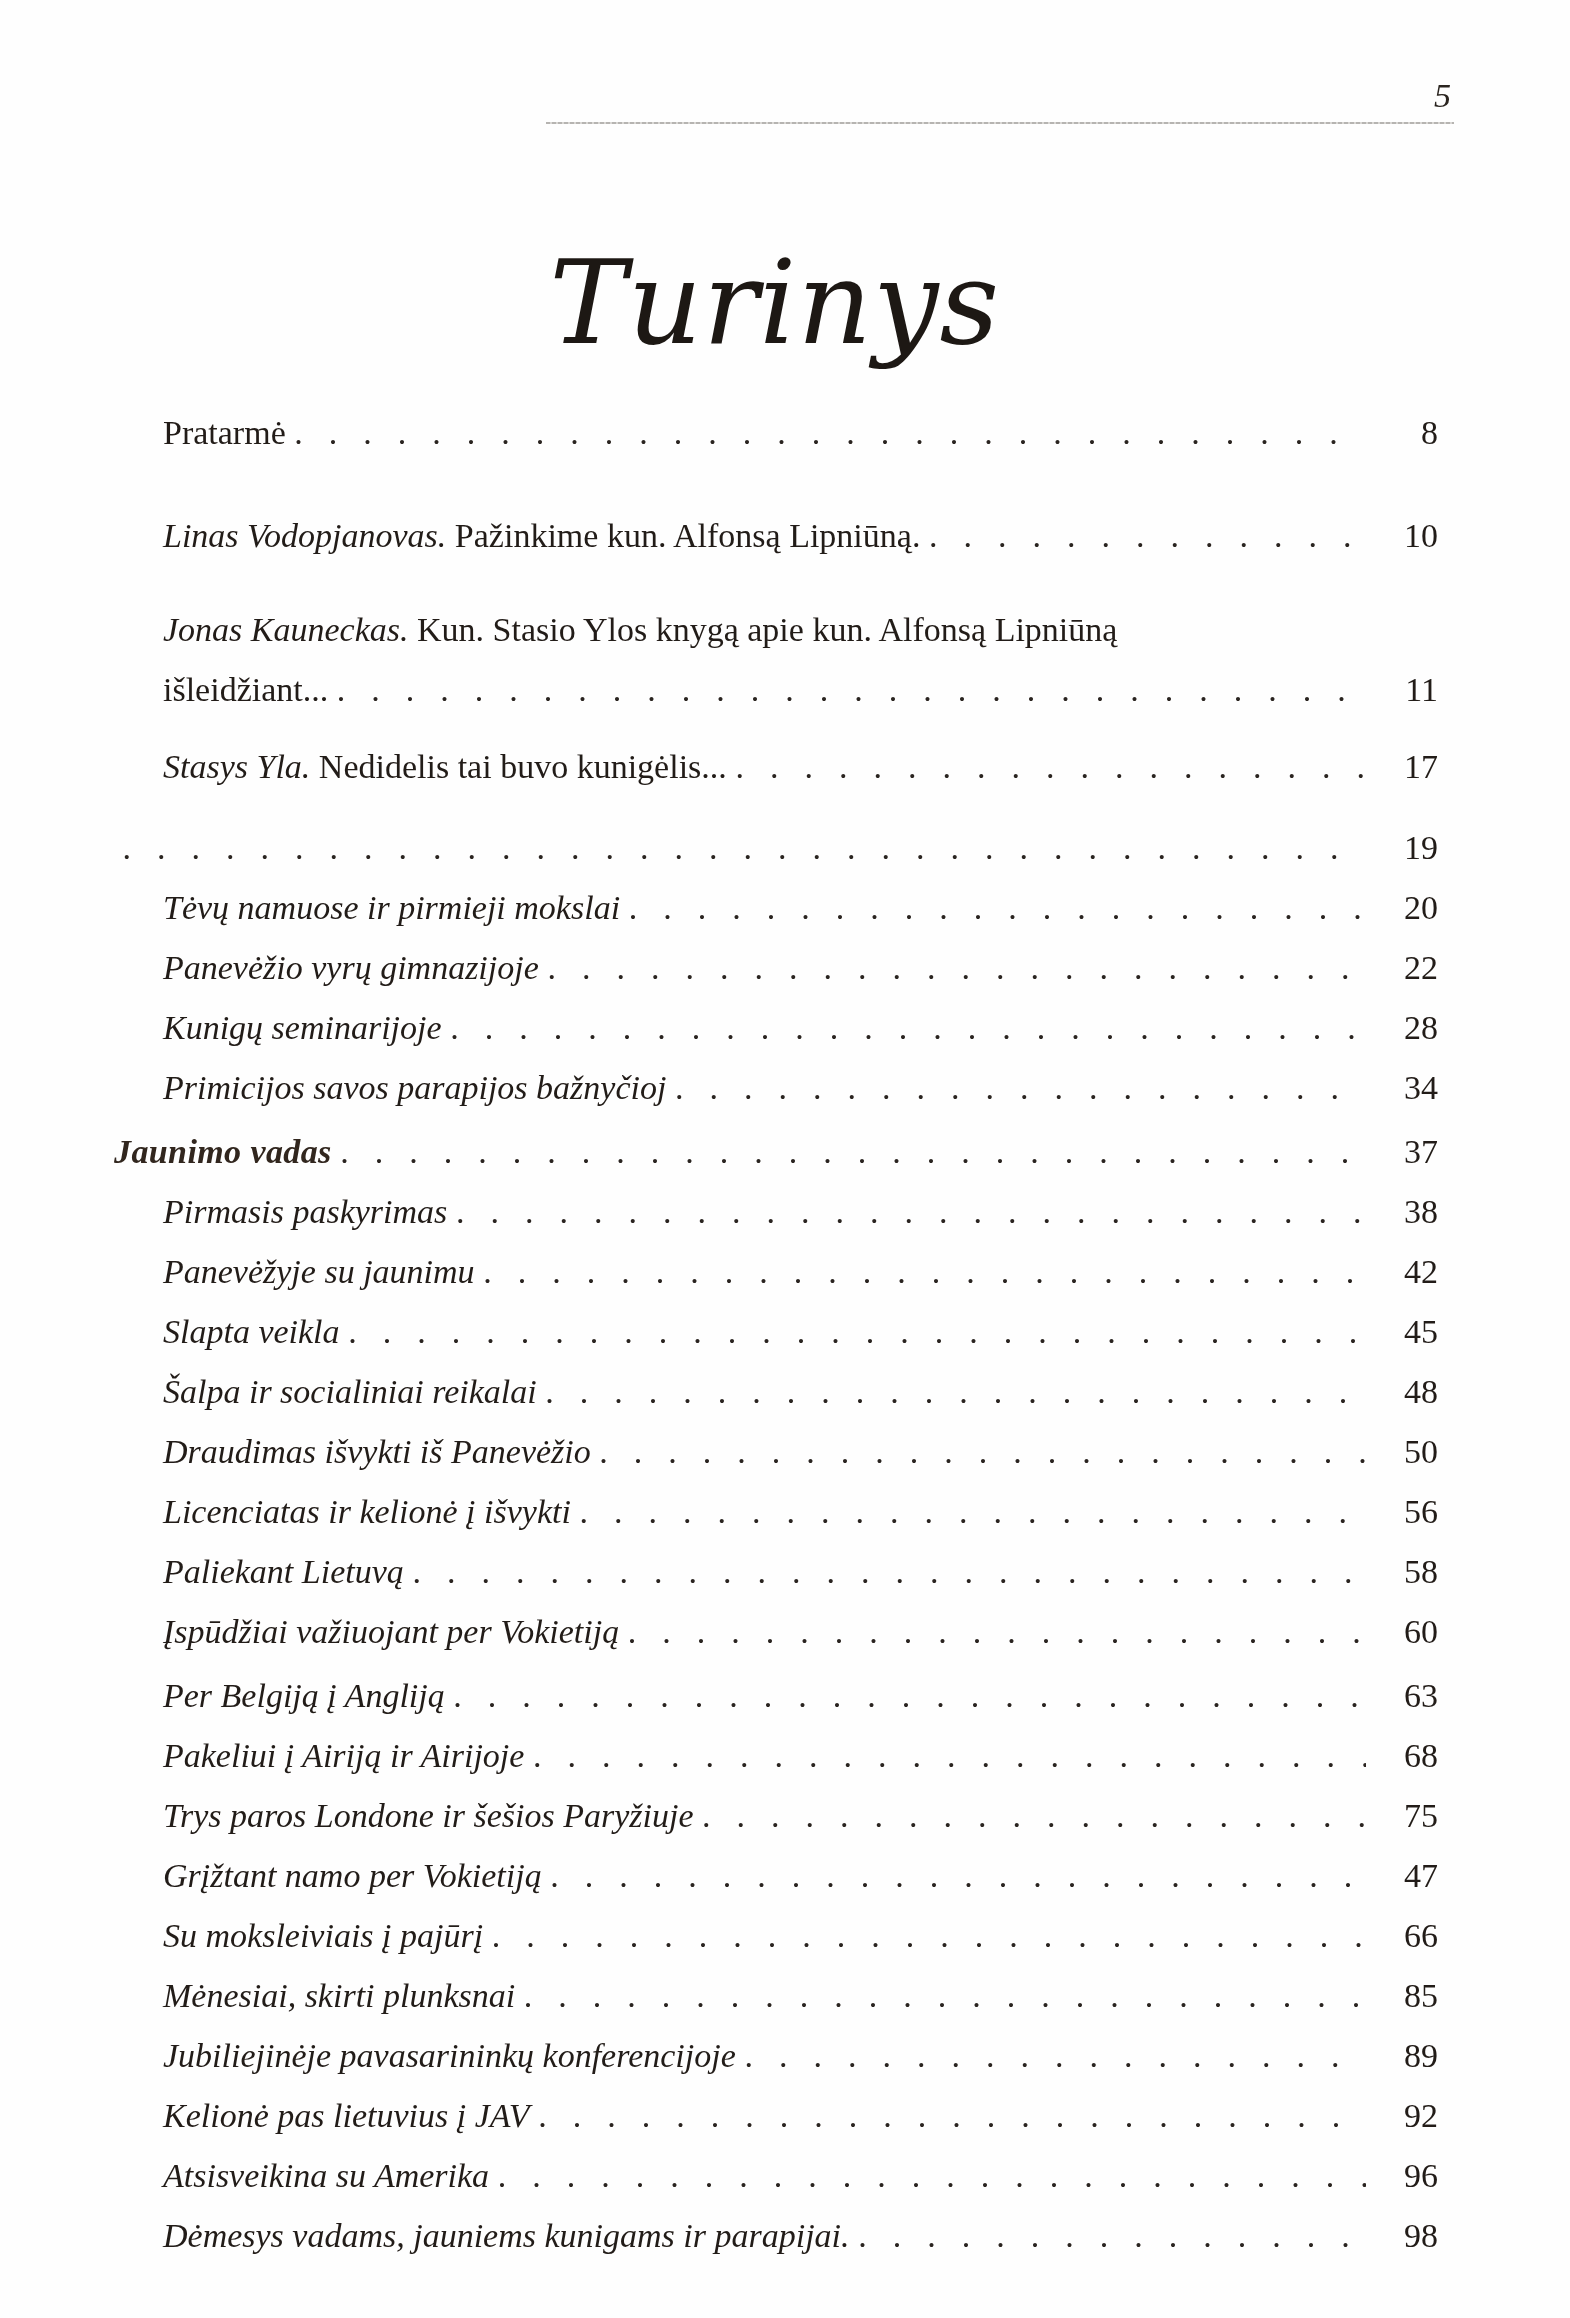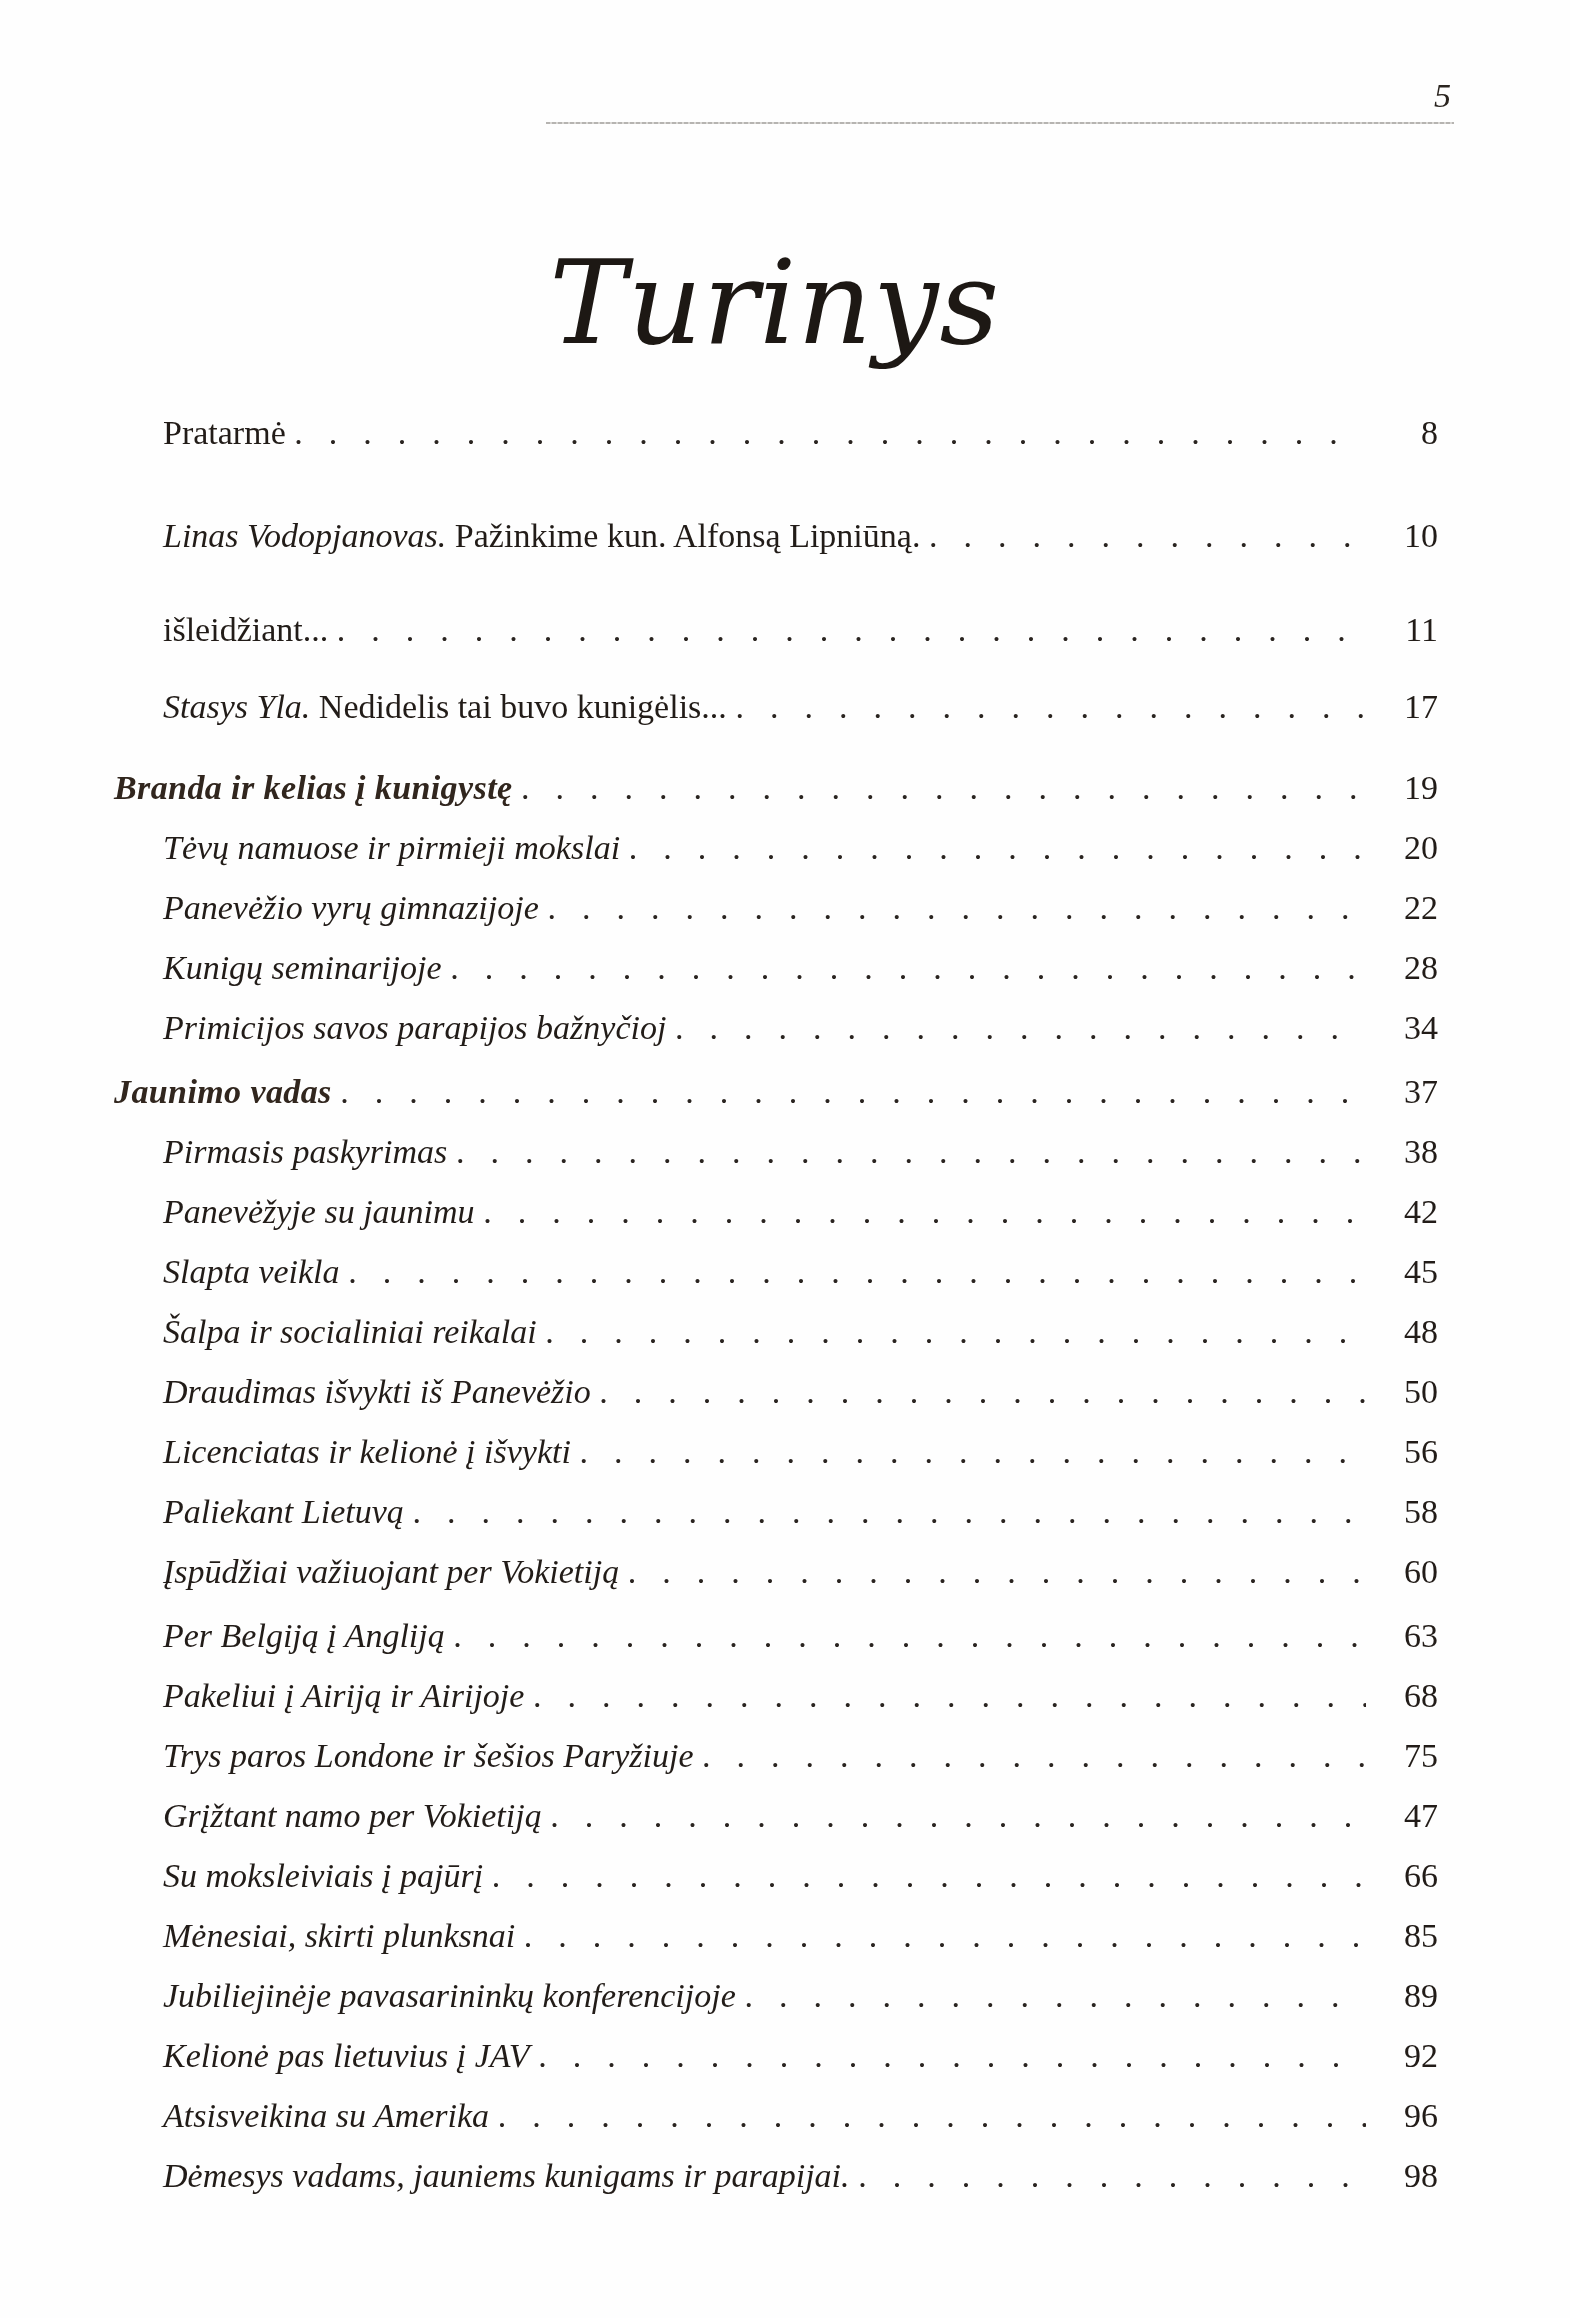--- a/index.html
+++ b/index.html
@@ -86,35 +86,37 @@
       </div>
       <div class="toc-entry kind-authored kind-item" style="margin-top: 43px; font-family: Liberation Serif, serif;">
         <div class="toc-line">
           <span class="entry-text"><span class="author">Linas Vodopjanovas. </span><span class="roman">Pažinkime kun. Alfonsą Lipniūną.</span></span>
           <span class="leader">............................................................</span>
           <span class="pgnum">10</span>
         </div>
       </div>
       <div class="toc-entry kind-authored kind-item" style="margin-top: 34px;">
         <div class="toc-line">
+          <span class="entry-text"><span class="author">Jonas Kauneckas. </span><span class="roman">Kun. Stasio Ylos knygą apie kun. Alfonsą Lipniūną</span></span>
+        </div>
+        <div class="toc-line">
           <span class="entry-text">išleidžiant...</span>
           <span class="leader">............................................................</span>
           <span class="pgnum">11</span>
         </div>
       </div>
       <div class="toc-entry kind-authored kind-item" style="margin-top: 17px;">
         <div class="toc-line">
           <span class="entry-text"><span class="author">Stasys Yla. </span><span class="roman">Nedidelis tai buvo kunigėlis...</span></span>
           <span class="leader">............................................................</span>
           <span class="pgnum">17</span>
         </div>
       </div>
       <div class="toc-entry kind-section" style="margin-top: 20.6px;">
         <div class="toc-line">
-          <span class="entry-text">Branda ir kelias į kunigystę</span>
           <span class="leader">............................................................</span>
           <span class="pgnum">19</span>
         </div>
       </div>
       <div class="toc-entry kind-italic kind-item">
         <div class="toc-line">
           <span class="entry-text">Tėvų namuose ir pirmieji mokslai</span>
           <span class="leader">............................................................</span>
           <span class="pgnum">20</span>
         </div>

